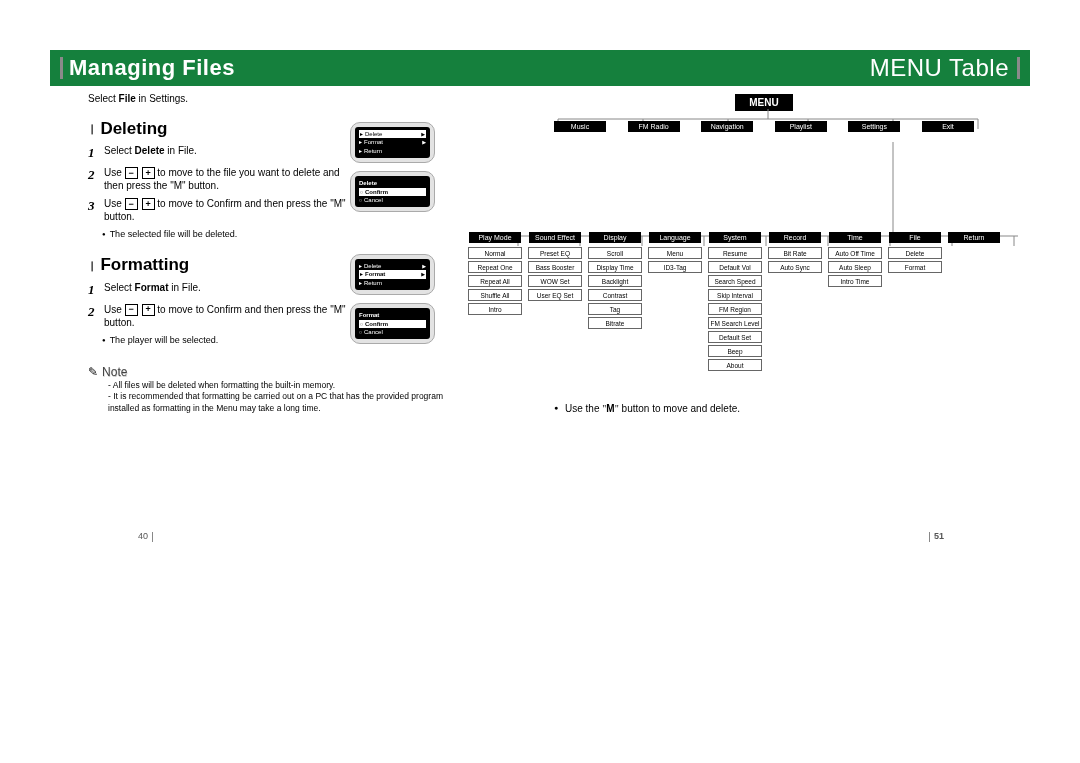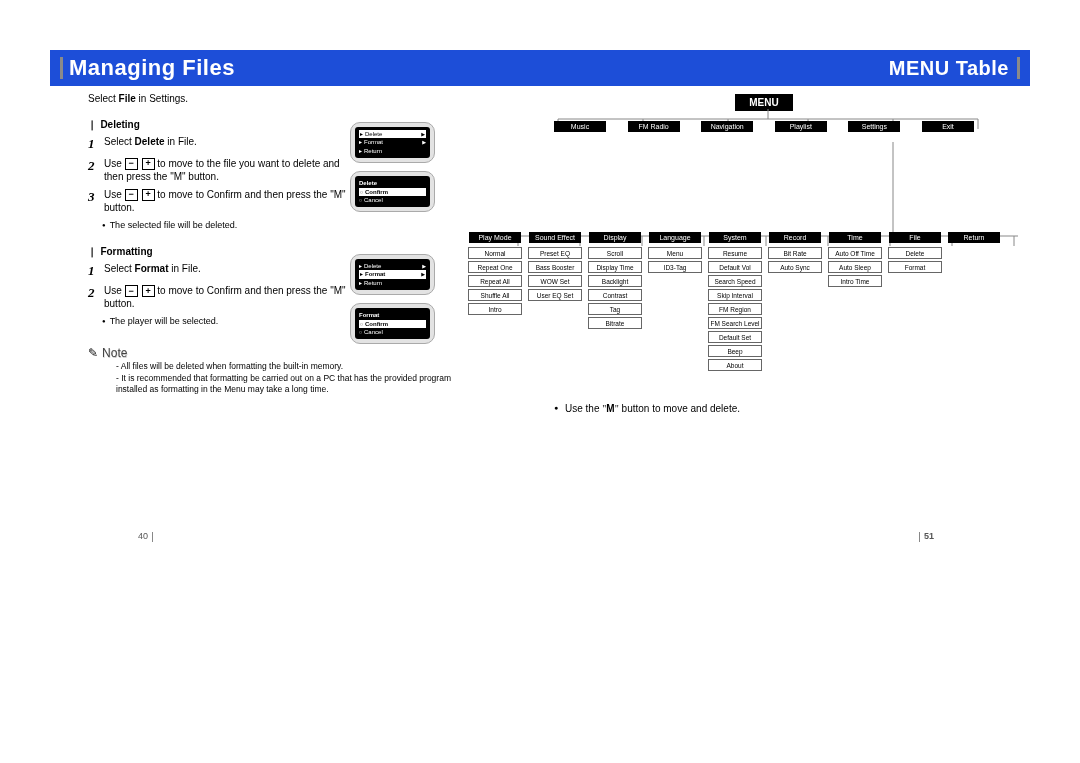--- a/index.html
+++ b/index.html
@@ -1,52 +1,52 @@
 <!DOCTYPE html>
 <html><head>
 <meta charset="utf-8">
 <style>
   body { margin:0; background:#fff; font-family: Arial, Helvetica, sans-serif; color:#000; width:1080px; }
   .page-wrap { position:relative; width:1080px; height:763px; }
   .sheet { position:absolute; left:50px; top:50px; width:980px; height:500px; box-sizing:border-box; padding:0; }
-  .header-bar { height:36px; background:#1d4ed8; display:flex; align-items:center; justify-content:space-between; padding:0 10px; }
+  .header-bar { height:36px; background:#15803d; display:flex; align-items:center; justify-content:space-between; padding:0 10px; }
   .header-left { display:flex; align-items:center; gap:6px;}
   .header-right-grp { display:flex; align-items:center; gap:8px;}
   .vbar { width:3px; height:22px; background:#8a8a8a; }
   .header-title-left { color:#fff; font-size:22px; font-weight:bold; letter-spacing:0.5px;}
-  .header-title-right { color:#fff; font-size:20px; font-weight:bold; letter-spacing:0.5px;}
+  .header-title-right { color:#fff; font-size:24px; font-weight:normal; letter-spacing:0.5px;}
   .content { display:flex; }
   .left-col { width:390px; padding-left:38px; font-size:10px; line-height:1.35;}
   .right-col { flex:1; padding-left:20px; font-size:10px;}
   .intro { font-size:10px; margin:6px 0 12px;}
   .section-title-row { display:flex; align-items:center; gap:4px; margin-top:6px;}
   .tri { font-size:10px; color:#555;}
-  .section-title { font-weight:bold; font-size:10px; }
+  .section-title { font-weight:bold; font-size:17px; }
   .step-row { display:flex; gap:6px; margin:4px 0; align-items:flex-start;}
   .step-num { font-family: Georgia, 'Times New Roman', serif; font-style:italic; font-weight:bold; font-size:13px; width:10px;}
   .step-text { font-size:10px; max-width:250px;}
   .bullet { display:flex; gap:0; margin:2px 0 8px 14px; font-size:9px;}
   .bullet-dot::before{content:"●"; font-size:6px; position:relative; top:-1px; margin-right:4px;}
   .minus-plus { display:inline-flex; gap:1px; vertical-align:middle;}
   .sym { display:inline-flex; width:11px; height:10px; border:1px solid #000; align-items:center; justify-content:center; font-size:9px; font-weight:bold; line-height:1;}
   .lcd-group { position:absolute; }
   .lcd-outer { width:85px; background:#e3e3e3; border:1px solid #aaa; border-radius:10px; padding:4px 4px; box-sizing:border-box; margin-bottom:8px;}
   .lcd-inner { background:#000; border-radius:3px; padding:3px 4px; }
   .lcd-line { color:#fff; font-size:6px; line-height:1.4; display:flex; align-items:center; gap:2px;}
   .lcd-line.hl { color:#000; background:#fff; padding:0 1px;}
   .lcd-tri::before{content:"▸"; font-size:6px;}
   .lcd-play::after{content:"▶"; font-size:5px; margin-left:auto;}
   .lcd-dot::before{content:"○"; font-size:5px;}
   .pencil { font-size:12px; margin-right:2px;}
   .note-row { display:flex; align-items:center; gap:2px; margin-top:18px;}
   .note-label { font-weight:normal; font-size:12px; color:#444; text-shadow: 0.5px 0.5px 0 #ccc;}
-  .note-body { font-size:8.5px; margin-left:28px; line-height:1.35; max-width:360px;}
+  .note-body { font-size:8.5px; margin-left:20px; line-height:1.35; max-width:360px;}
   .page-num-left, .page-num-right { position:absolute; bottom:8px; font-size:9px; color:#555;}
   .page-num-left { left:88px;}
-  .page-num-right { right:96px;font-weight:bold;}
+  .page-num-right { right:86px;font-weight:bold;}
   .page-num-sep { display:inline-block; width:1px; height:10px; background:#888; vertical-align:middle; margin:0 4px;}
 
   
   .menu-root-box { display:inline-block; background:#000; color:#fff; font-size:10px; font-weight:bold; padding:3px 14px; }
   .row1 { display:flex; gap:0; justify-content:space-between; width:420px; position:relative; margin:0 auto;}
   .node { background:#000; color:#fff; font-size:7px; text-align:center; padding:2px 0; min-width:52px; white-space:nowrap;}
   .leaf { border:1px solid #666; background:#fff; color:#000; font-size:6.5px; text-align:center; padding:1.5px 0; min-width:52px; white-space:nowrap; margin-bottom:2px;}
   .col-settings { display:flex; gap:6px; margin-top:100px; position:relative; margin-left:-60px;}
   .sub-col { display:flex; flex-direction:column; align-items:center;}
   svg.lines { position:absolute; left:0; top:0; pointer-events:none;}

